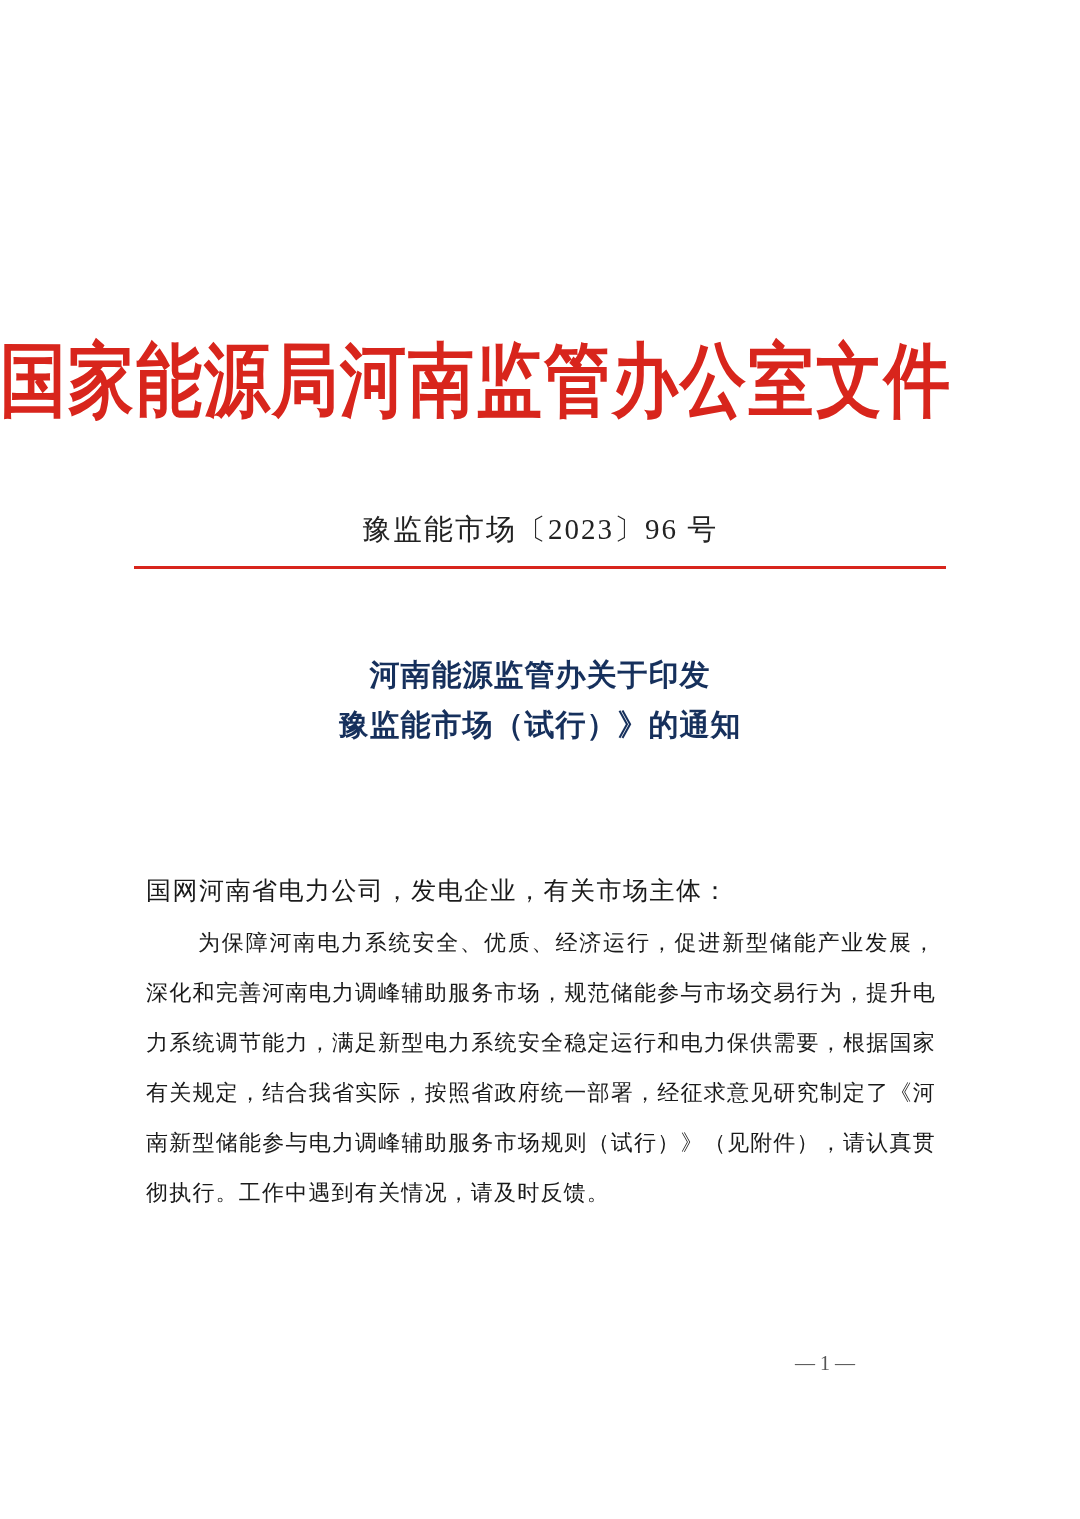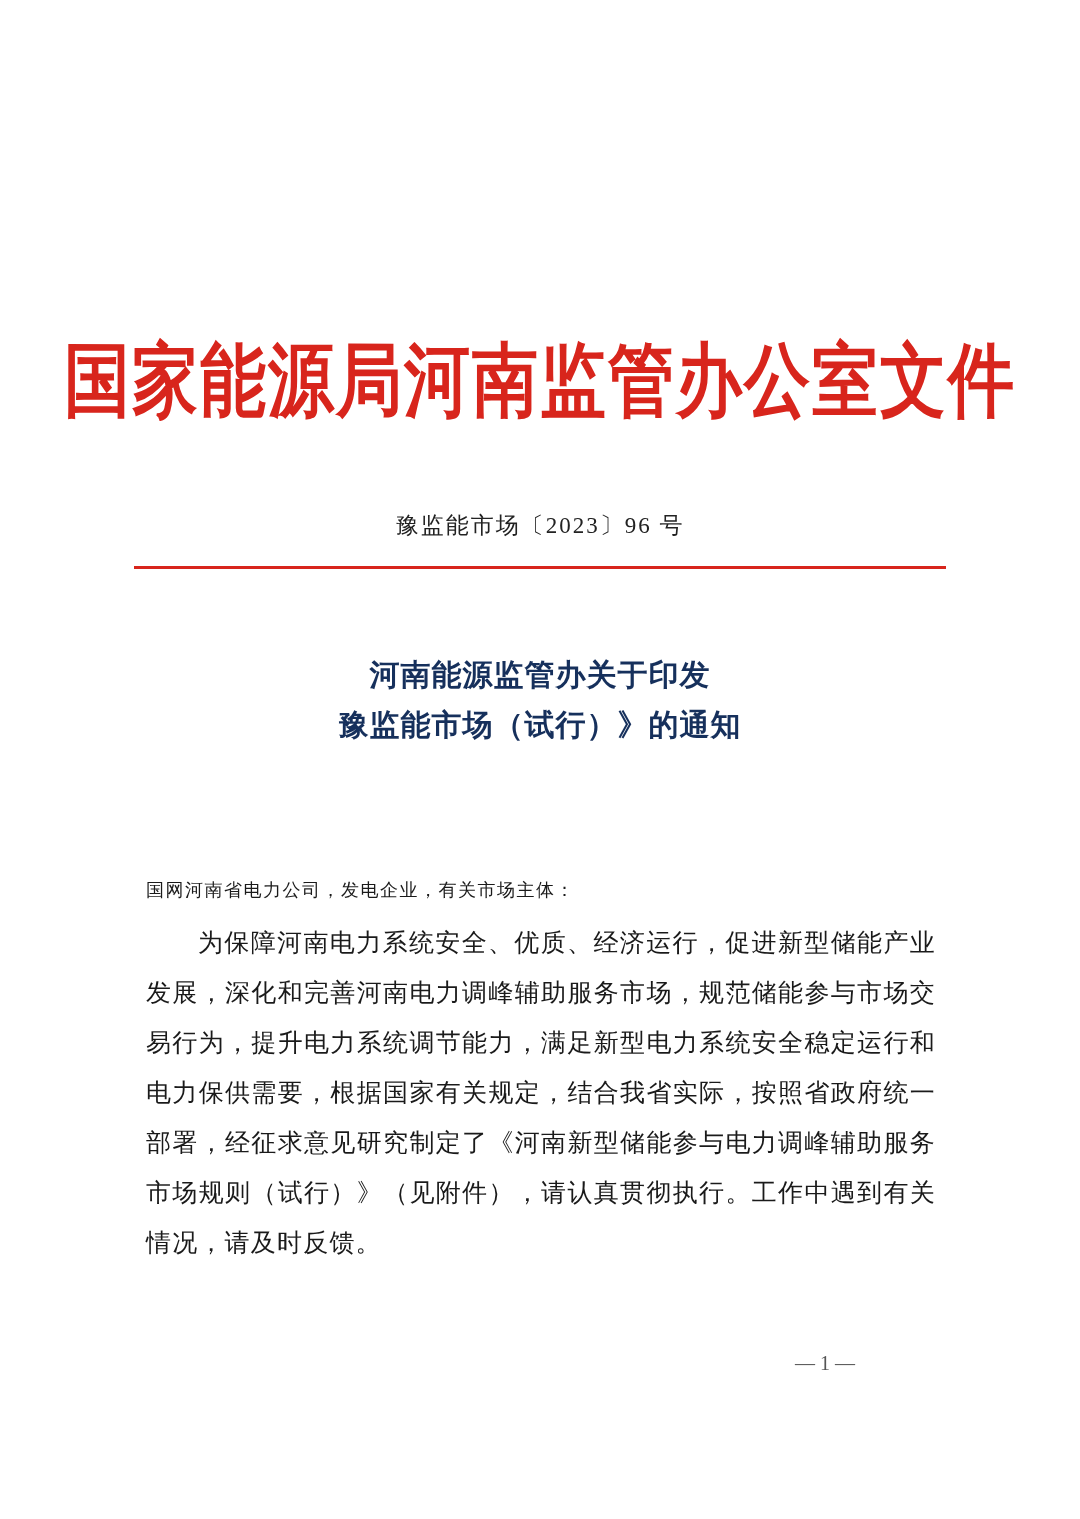--- a/index.html
+++ b/index.html
@@ -21,21 +21,20 @@
     height: 1519px;
     box-sizing: border-box;
   }
 
   
   .masthead {
     position: absolute;
     top: 338px;
     left: 0;
     width: 1080px;
-    text-align: center;
   }
   .masthead-title {
     font-family: "DejaVu Serif", "Liberation Serif", serif;
     font-weight: bold;
     font-size: 66px;
     line-height: 1.05;
     letter-spacing: 2px;
     color: #d8251c;
     white-space: nowrap;
     transform: scaleY(1.22);
@@ -43,21 +42,21 @@
   }
 
   
   .doc-number {
     position: absolute;
     top: 510px;
     left: 0;
     width: 1080px;
     text-align: center;
     font-family: "Liberation Serif", serif;
-    font-size: 23px;
+    font-size: 29px;
     letter-spacing: 2px;
     color: #222;
   }
 
   
   .red-rule {
     position: absolute;
     top: 566px;
     left: 134px;
     width: 812px;
@@ -85,29 +84,29 @@
   }
 
   
   .body-block {
     position: absolute;
     top: 866px;
     left: 146px;
     width: 790px;
   }
   .salutation {
-    font-family: Liberation Mono, monospace;
-    font-size: 18px;
+    font-family: Liberation Serif, serif;
+    font-size: 25px;
     line-height: 50px;
     letter-spacing: 1.5px;
     color: #1a1a1a;
   }
   .para {
     font-family: "Liberation Serif", serif;
-    font-size: 25px;
+    font-size: 22px;
     line-height: 50px;
     letter-spacing: 1.2px;
     color: #1a1a1a;
     text-align: justify;
     text-align-last: left;
     text-indent: 52px;
     margin-top: 2px;
   }
 
   

